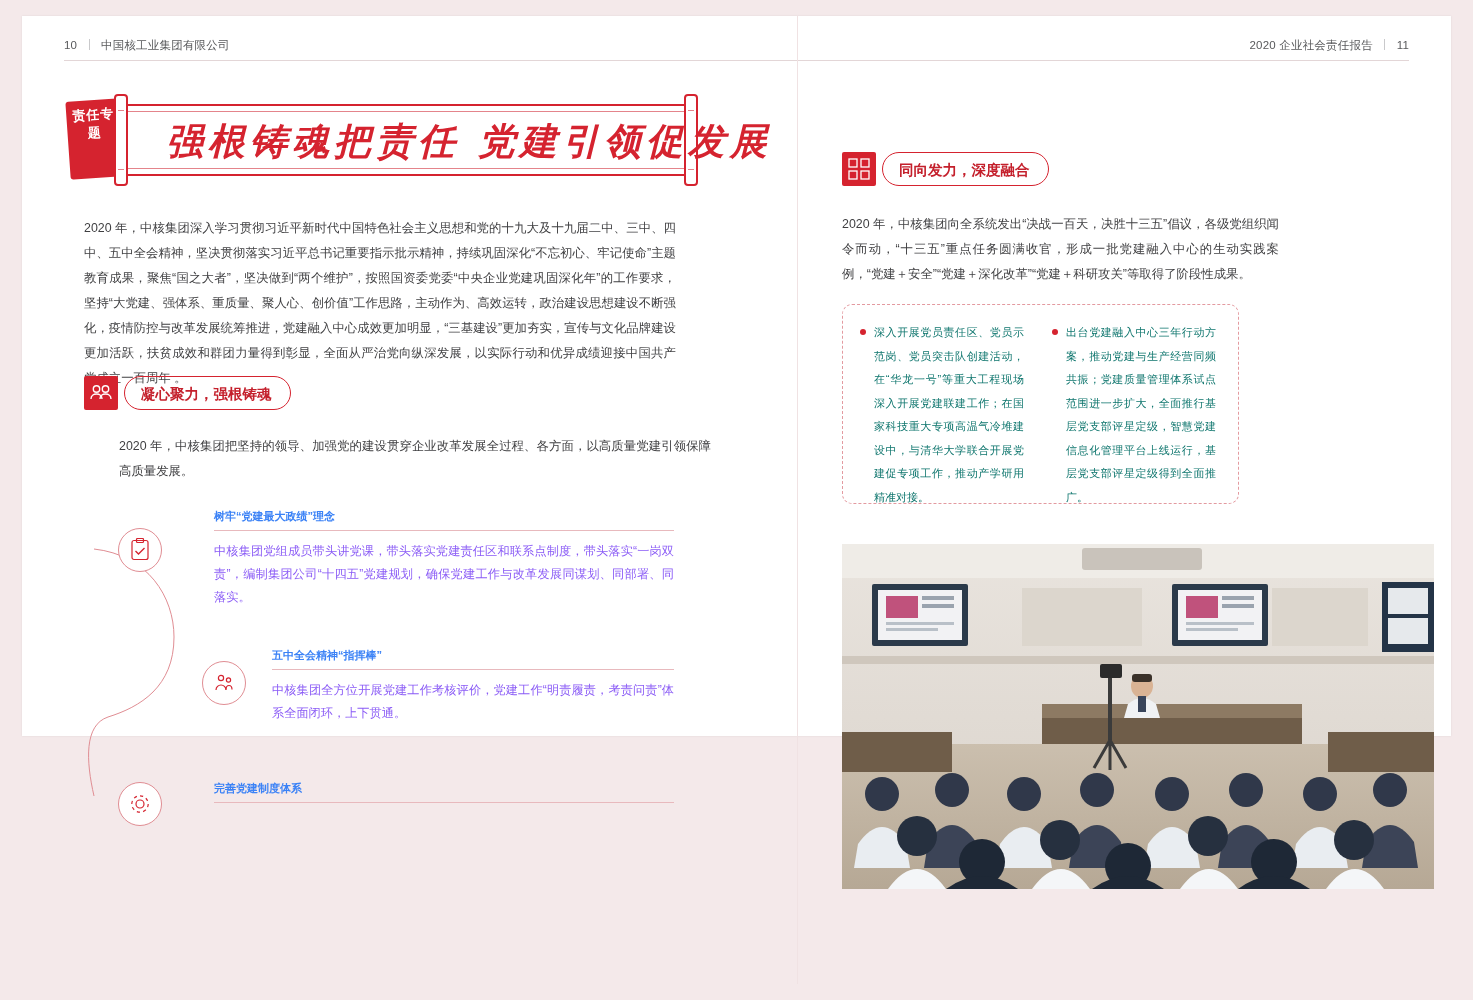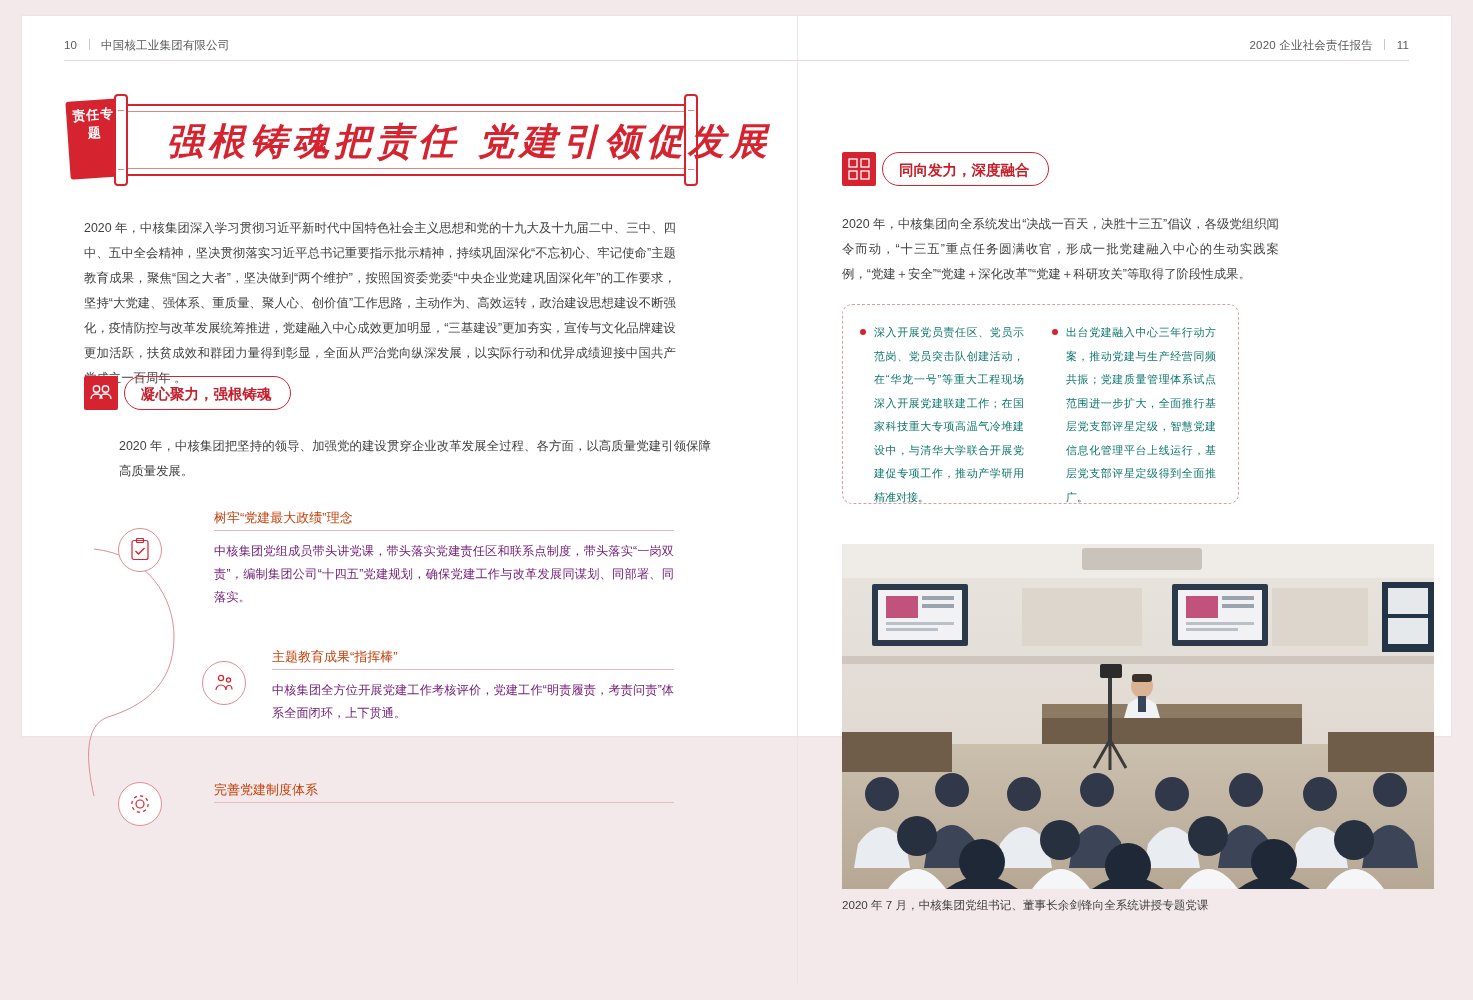--- a/index.html
+++ b/index.html
@@ -210,35 +210,35 @@
     width: 44px;
     height: 44px;
     border: 1px solid #e08d93;
     border-radius: 50%;
     background: #ffffff;
     box-sizing: border-box;
   }
   .tl-node svg { display: block; margin: 9px auto 0; }
   .tl-item-title {
     position: absolute;
-    font-size: 13px;
-    font-weight: normal;
-    color: #c2410c;
+    font-size: 11px;
+    font-weight: bold;
+    color: #3b82f6;
     white-space: nowrap;
   }
   .tl-underline {
     position: absolute;
     height: 1px;
     background: #e8b9bd;
   }
   .tl-item-body {
     position: absolute;
     font-size: 12.2px;
     line-height: 23px;
-    color: #701a75;
+    color: #8b5cf6;
     text-align: justify;
   }
 
   
   .r-para {
     position: absolute;
     left: 820px;
     width: 437px;
     font-size: 12.4px;
     line-height: 25px;
@@ -357,21 +357,21 @@
     <div class="tl-item-body" style="left:192px; top:524px; width:460px;">中核集团党组成员带头讲党课，带头落实党建责任区和联系点制度，带头落实“一岗双责”，编制集团公司“十四五”党建规划，确保党建工作与改革发展同谋划、同部署、同落实。</div>
 
     <div class="tl-node" style="left:180px; top:645px;">
       <svg width="24" height="24" viewBox="0 0 24 24" aria-hidden="true">
         <circle cx="9" cy="7" r="2.6" fill="none" stroke="#d5232f" stroke-width="1.2"></circle>
         <circle cx="16.5" cy="9" r="2.1" fill="none" stroke="#d5232f" stroke-width="1.2"></circle>
         <path d="M4 19c0-3 2.4-5 5-5s5 2 5 5" fill="none" stroke="#d5232f" stroke-width="1.2"></path>
         <path d="M14 18.5c0-2.4 1.3-4 3-4s3 1.6 3 4" fill="none" stroke="#d5232f" stroke-width="1.2"></path>
       </svg>
     </div>
-    <div class="tl-item-title" style="left:250px; top:632px;">主题教育成果“指挥棒”</div>
+    <div class="tl-item-title" style="left:250px; top:632px;">五中全会精神“指挥棒”</div>
     <div class="tl-underline" style="left:250px; top:653px; width:402px;"></div>
     <div class="tl-item-body" style="left:250px; top:663px; width:402px;">中核集团全方位开展党建工作考核评价，党建工作“明责履责，考责问责”体系全面闭环，上下贯通。</div>
 
     <div class="tl-node" style="left:96px; top:766px;">
       <svg width="24" height="24" viewBox="0 0 24 24" aria-hidden="true">
         <circle cx="12" cy="12" r="4" fill="none" stroke="#d5232f" stroke-width="1.2"></circle>
         <circle cx="12" cy="12" r="8.2" fill="none" stroke="#d5232f" stroke-width="1.2" stroke-dasharray="3.2 3.2"></circle>
       </svg>
     </div>
     <div class="tl-item-title" style="left:192px; top:765px;">完善党建制度体系</div>
@@ -490,17 +490,16 @@
           <circle cx="140" cy="318" r="23"></circle>
             <circle cx="286" cy="322" r="23"></circle>
           <circle cx="432" cy="318" r="23"></circle>
           <path d="M104 345 q36 -26 72 0z"></path>
           <path d="M250 345 q36 -26 72 0z"></path>
           <path d="M396 345 q36 -26 72 0z"></path>
         </g>
       </svg>
     </div>
 
-    <div class="caption">2020 年 7 月，中核集团党组书记、董事长余剑锋向全系统讲授专题党课</div>
 
   </div>
   <div class="gutter"></div>
 </div>
 
 </body></html>

